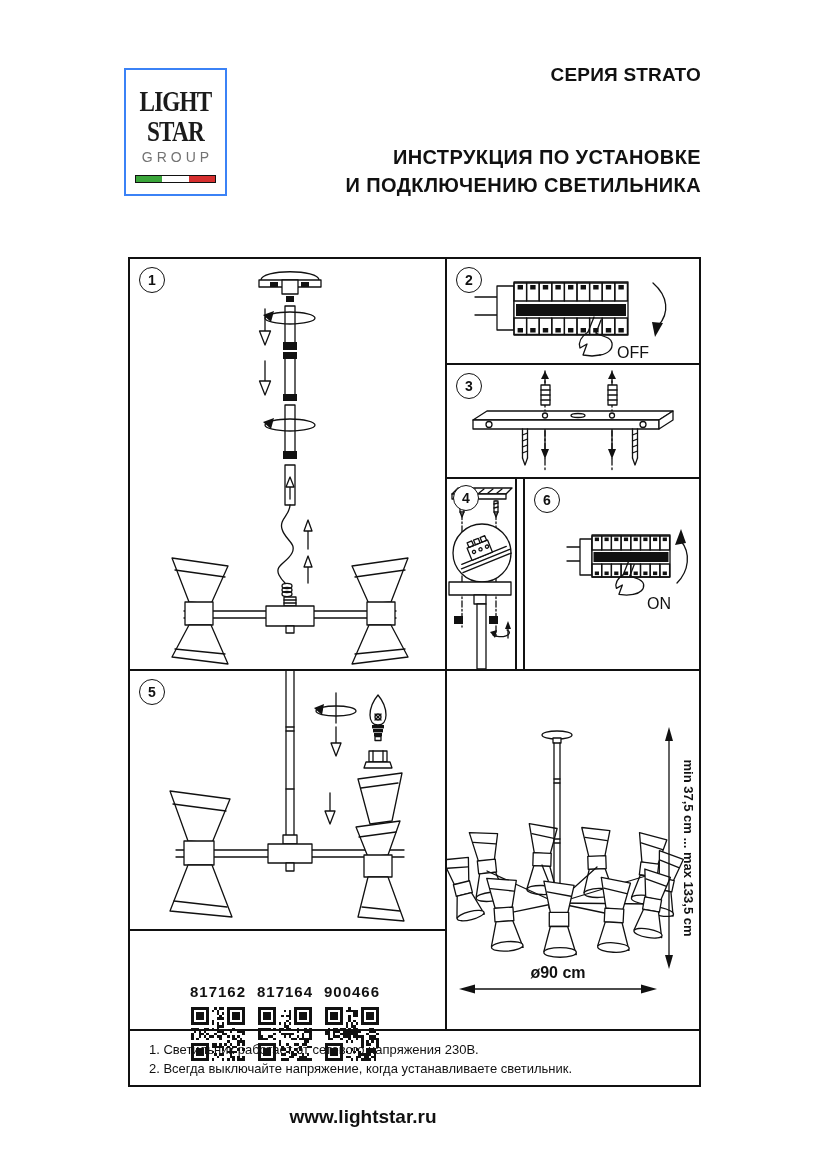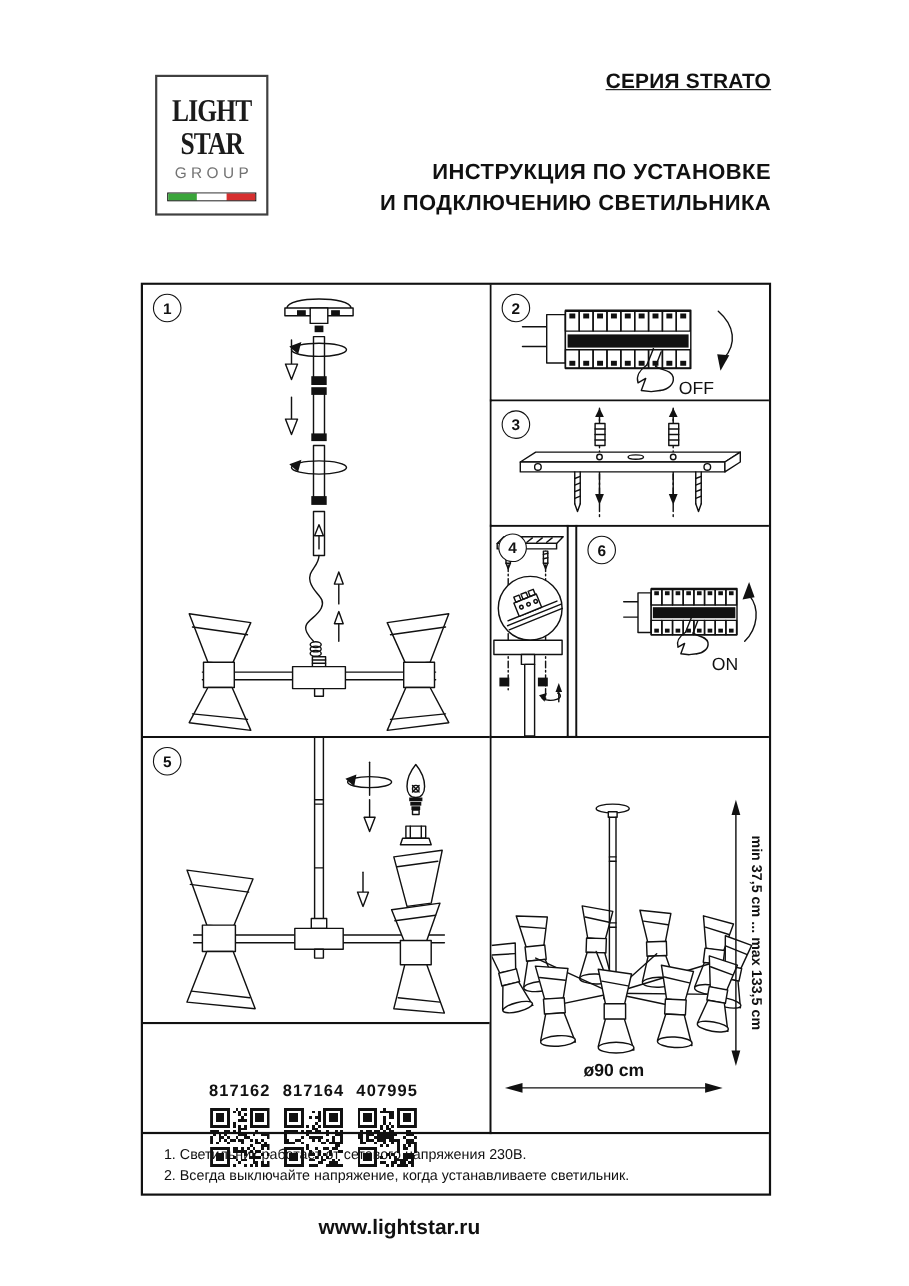--- a/index.html
+++ b/index.html
@@ -1,31 +1,31 @@
 <!DOCTYPE html>
 <html><head>
 <meta charset="utf-8">
 <style>
   html,body{margin:0;padding:0;background:#fff;}
   body{width:826px;height:1169px;position:relative;overflow:hidden;
        font-family:"Liberation Sans",sans-serif;color:#111;}
   
-  .logo-box{position:absolute;left:141px;top:68px;width:103px;height:128px;
-            border:2px solid #404040;box-sizing:border-box;text-align:center;background:#fff;}
+  .logo-box{position:absolute;left:124px;top:68px;width:103px;height:128px;
+            border:2px solid #3b82f6;box-sizing:border-box;text-align:center;background:#fff;}
   .logo-word{display:block;font-family:"Liberation Serif",serif;font-weight:bold;
              font-size:29px;line-height:30px;letter-spacing:-1px;color:#1b1b1b;
              transform:scaleX(0.8);transform-origin:50% 50%;}
   .logo-word.first{margin-top:16px;}
   .logo-group{display:block;font-size:14px;letter-spacing:4px;margin-top:3px;
               margin-left:4px;color:#737373;}
   .flag{position:absolute;left:9px;bottom:11px;width:81px;height:8px;
         border:1px solid #111;box-sizing:border-box;display:flex;}
   .flag div{flex:1;height:100%;}
   .title-block{position:absolute;right:125px;top:60px;text-align:right;}
-  .title-line{font-weight:bold;font-size:19px;line-height:29px;letter-spacing:.2px;text-decoration:underline;}
+  .title-line{font-weight:bold;font-size:19px;line-height:29px;letter-spacing:.2px;}
   .instr-block{position:absolute;right:125px;top:143px;text-align:right;}
   .instr-line{font-weight:bold;font-size:20px;line-height:28px;letter-spacing:.4px;}
   
   .frame{position:absolute;left:128px;top:257px;width:573px;height:830px;
          border:2px solid #111;box-sizing:border-box;background:#fff;}
   .ln{position:absolute;background:#111;}
   .panel{position:absolute;background:#fff;}
   .badge{position:absolute;left:9px;top:8px;width:26px;height:26px;border:1.6px solid #111;
          border-radius:50%;box-sizing:border-box;display:flex;align-items:center;
          justify-content:center;font-size:14px;font-weight:bold;background:#fff;z-index:3;}
@@ -739,21 +739,21 @@
               <rect x="39.00" y="52.00" width="2.60" height="2.60" fill="#111"></rect>
               <rect x="41.60" y="52.00" width="2.60" height="2.60" fill="#111"></rect>
               <rect x="44.20" y="52.00" width="2.60" height="2.60" fill="#111"></rect>
               <rect x="46.80" y="52.00" width="2.60" height="2.60" fill="#111"></rect>
               <rect x="49.40" y="52.00" width="2.60" height="2.60" fill="#111"></rect>
               <rect x="52.00" y="52.00" width="2.60" height="2.60" fill="#111"></rect>
             </svg>
           </div>
       </div>
       <div class="qr-col" style="left:182px">
-        <div class="qr-label">407995</div>
+        <div class="qr-label">900466</div>
         <div class="qrcode">
             <svg width="54" height="54" viewBox="0 0 54.6 54.6" shape-rendering="crispEdges">
               <rect x="0.00" y="0.00" width="18.20" height="18.20" fill="#111"></rect>
               <rect x="2.60" y="2.60" width="13.00" height="13.00" fill="#fff"></rect>
               <rect x="5.20" y="5.20" width="7.80" height="7.80" fill="#111"></rect>
               <rect x="36.40" y="0.00" width="18.20" height="18.20" fill="#111"></rect>
               <rect x="39.00" y="2.60" width="13.00" height="13.00" fill="#fff"></rect>
               <rect x="41.60" y="5.20" width="7.80" height="7.80" fill="#111"></rect>
               <rect x="0.00" y="36.40" width="18.20" height="18.20" fill="#111"></rect>
               <rect x="2.60" y="39.00" width="13.00" height="13.00" fill="#fff"></rect>

